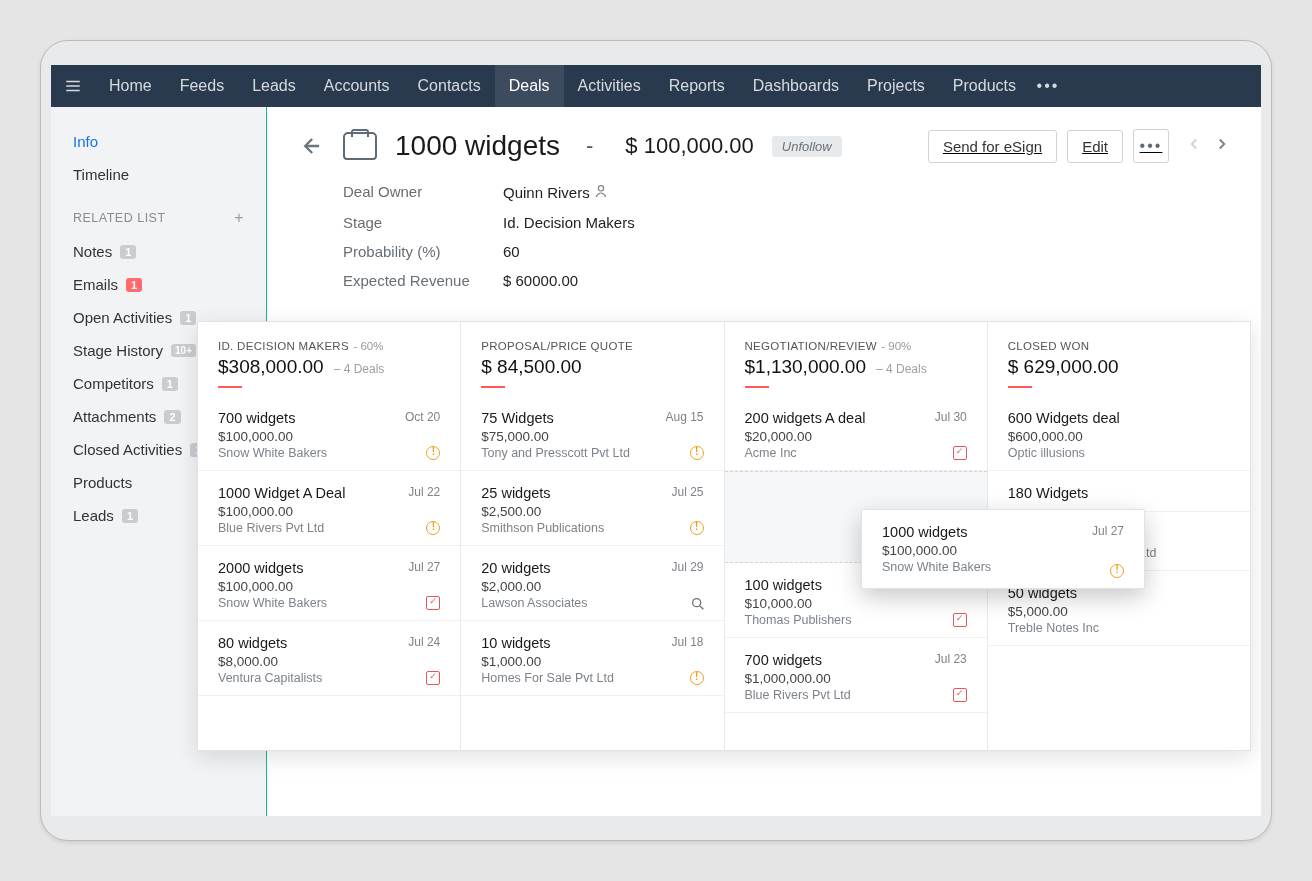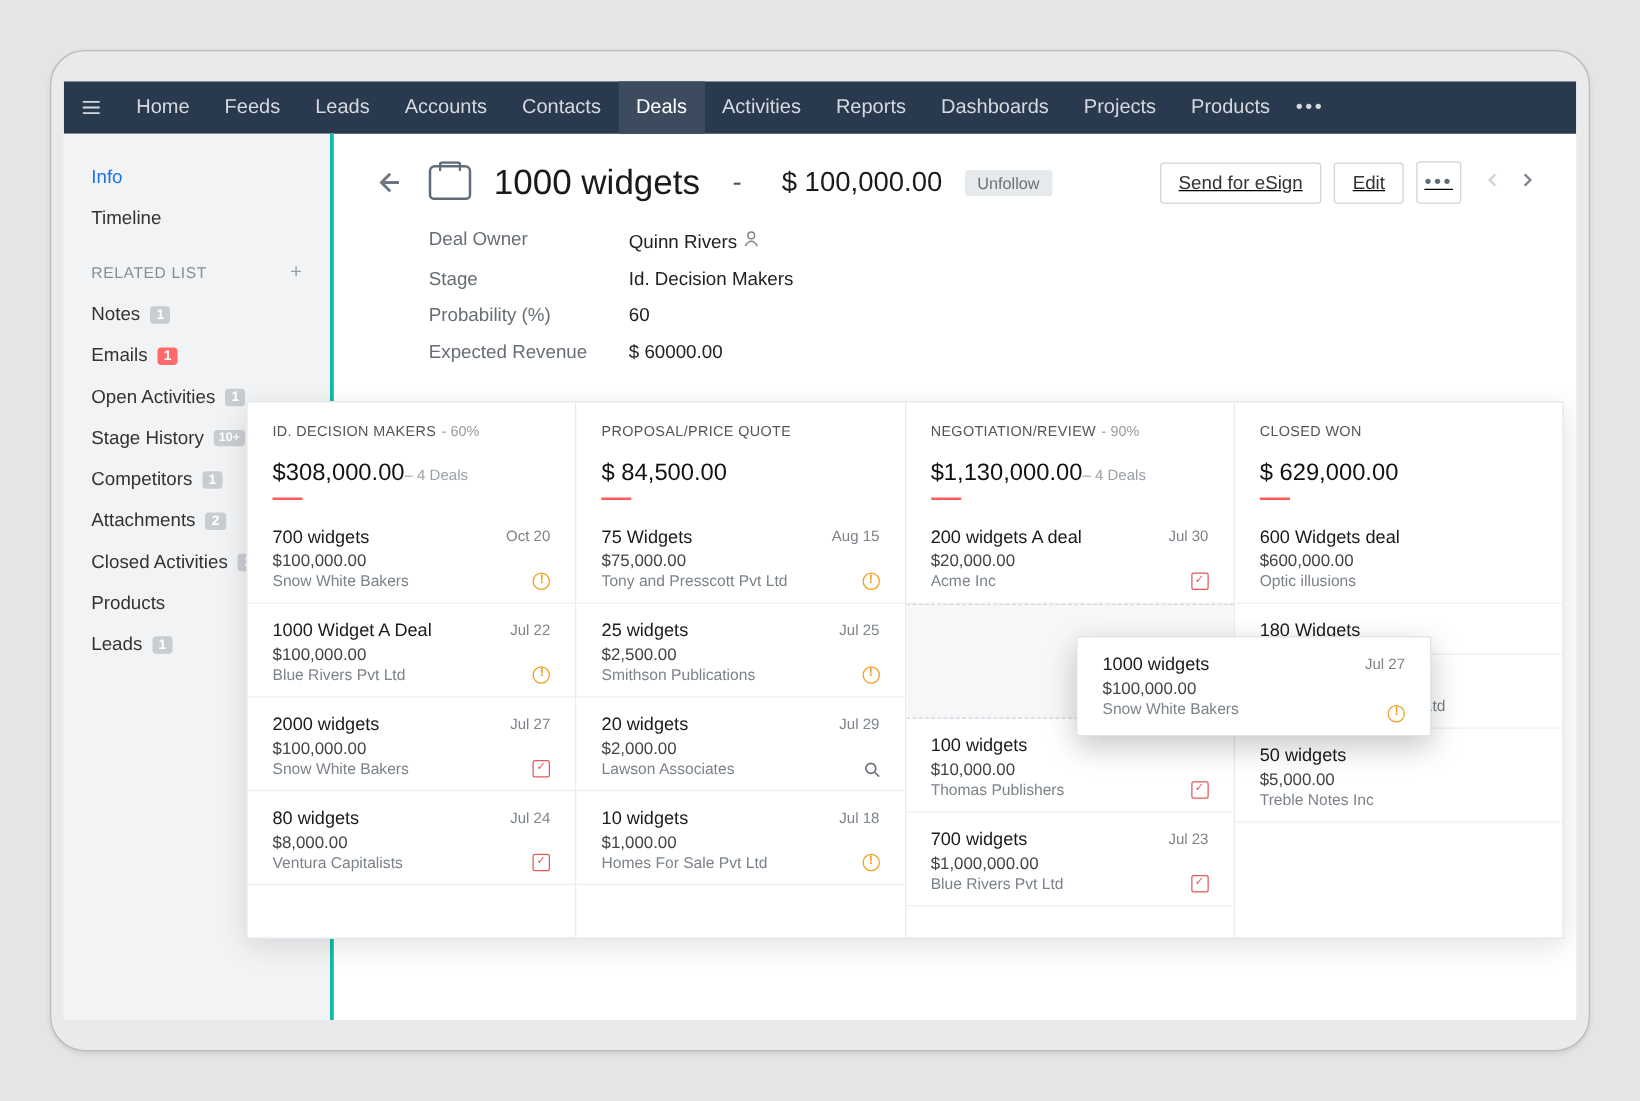--- a/index.html
+++ b/index.html
@@ -7,57 +7,57 @@
   .outer-frame { position: absolute; left: 40px; top: 40px; right: 40px; bottom: 40px; background: #e9eaeb; border-radius: 28px; box-shadow: 0 2px 4px rgba(0,0,0,0.1); overflow: hidden; border: 1px solid #bbb; }
   .app { position: absolute; left: 10px; top: 24px; right: 10px; bottom: 24px; background: #fff; overflow: hidden; }
   
   .topnav { background: #293a4e; color: #d6dae0; display: flex; align-items: center; height: 42px; font-size: 16px; text-align: center; }
   .hamburger { width: 44px; display: flex; align-items: center; justify-content: center; cursor: pointer; }
   .topnav .tab { padding: 0 14px; height: 100%; display: flex; align-items: center; cursor: pointer; white-space: nowrap; }
   .topnav .tab.active { background: #3c4b5d; color: #fff; }
   .topnav .more-dots { width: 36px; display: flex; align-items: center; justify-content: center; cursor: pointer; letter-spacing: 2px; }
   
   .body { display: flex; height: calc(100% - 42px); }
-  .sidebar { width: 216px; background: #f1f3f5; border-right: 3px solid #14b8a6; padding: 18px 0 0 0; position: relative; font-size: 15px; color: #333; }
+  .sidebar { width: 216px; background: #f1f3f5; border-right: 1px solid #14b8a6; padding: 18px 0 0 0; position: relative; font-size: 15px; color: #333; }
   .sidebar .item { padding: 8px 22px; cursor: pointer; display: flex; align-items: center; gap: 8px; }
   .sidebar .item.active { color: #1a73e8; font-weight: 500; }
   .sidebar .section-head { padding: 18px 22px 8px; color: #878d93; font-size: 12.5px; letter-spacing: .5px; display: flex; justify-content: space-between; align-items: center; }
   .badge { background: #c9ccd0; color: #fff; border-radius: 3px; font-size: 11px; padding: 1px 5px; font-weight: 600; min-width: 14px; text-align: center; }
   .badge.red { background: #ff6b6b; }
   .badge.wide { font-size: 10px; padding: 1px 4px; }
   
   .main { flex: 1; padding: 22px 30px 0 30px; position: relative; }
   .header-row { display: flex; align-items: center; gap: 18px; }
   .back-arrow { width: 28px; height: 28px; cursor: pointer; color: #6c7680; }
   .deal-icon { width: 34px; height: 28px; border: 2px solid #5e6b78; border-radius: 5px 5px 4px 4px; position: relative; }
   .deal-icon::before { content: ""; position: absolute; top: -5px; left: 50%; transform: translateX(-50%); width: 14px; height: 6px; border: 2px solid #5e6b78; border-bottom: none; border-radius: 3px 3px 0 0; }
   .deal-title { font-size: 28px; color: #1a1a1a; }
   .deal-amount { font-size: 22px; color: #1a1a1a; margin-left: 6px; }
   .dash { color: #555; font-size: 22px; margin: 0 8px; }
-  .unfollow { background: #e7eaec; color: #6b7178; font-size: 13px; padding: 3px 10px; border-radius: 3px; cursor: pointer; }
+  .unfollow { background: #e7eaec; color: #6b7178; font-size: 13px; padding: 3px 10px; border-radius: 3px; cursor: pointer; font-style: italic; }
   .header-actions { margin-left: auto; display: flex; align-items: center; gap: 10px; text-decoration: underline; }
   .btn { border: 1px solid #cfd3d8; background: #fff; color: #333; font-size: 15px; padding: 7px 14px; border-radius: 3px; cursor: pointer; }
   .icon-btn { width: 36px; height: 34px; border: 1px solid #cfd3d8; background: #fff; border-radius: 3px; display: flex; align-items: center; justify-content: center; cursor: pointer; color: #5f6a75; }
   .chevron-nav { display: flex; align-items: center; gap: 10px; margin-left: 6px; }
   .chevron { color: #7a828b; cursor: pointer; }
   .chevron.dis { opacity: .35; }
   
   .details { margin-top: 14px; margin-left: 46px; font-size: 15px; }
   .details .row { display: flex; padding: 6px 0; }
   .details .label { width: 160px; color: #676e75; }
   .details .value { color: #222; font-weight: 500; display: flex; align-items: center; gap: 3px; }
   .person-icon { width: 16px; height: 16px; color: #7b838c; }
   
   .kanban { position: absolute; left: 146px; top: 256px; right: 10px; height: 430px; background: #fff; border: 1px solid #e0e3e7; box-shadow: 0 6px 22px rgba(0,0,0,0.12); display: flex; }
   .kcol { flex: 1; border-right: 1px solid #e9ebee; display: flex; flex-direction: column; overflow: hidden; position: relative; }
   .kcol:last-child { border-right: none; }
   .kcol-head { padding: 14px 20px 8px; }
   .kcol-head .stage { font-size: 11.5px; letter-spacing: .3px; color: #555; text-transform: uppercase; }
   .kcol-head .pct { color: #999; font-size: 11.5px; }
-  .kcol-head .amount-row { display: flex; align-items: baseline; margin-top: 14px; }
+  .kcol-head .amount-row { display: flex; align-items: baseline; gap: 10px; margin-top: 2px; }
   .kcol-head .amount { font-size: 19px; color: #111; }
   .kcol-head .dealcount { font-size: 12px; color: #9aa0a6; }
   .kcol-head .underline { width: 24px; height: 2px; background: #ff5a5a; margin-top: 8px; }
   .kcol-body { flex: 1; overflow: hidden; }
   .card { padding: 14px 20px 10px; border-bottom: 1px solid #eef0f2; position: relative; }
   .card .date { position: absolute; right: 20px; top: 14px; font-size: 12px; color: #7d838a; }
   .card .name { font-size: 14.5px; color: #1a1a1a; }
   .card .camt { font-size: 13.5px; color: #444; margin-top: 3px; }
   .card .company { font-size: 12.5px; color: #7c838b; margin-top: 2px; }
   .card .status-icon { position: absolute; right: 20px; bottom: 10px; width: 14px; height: 14px; }

